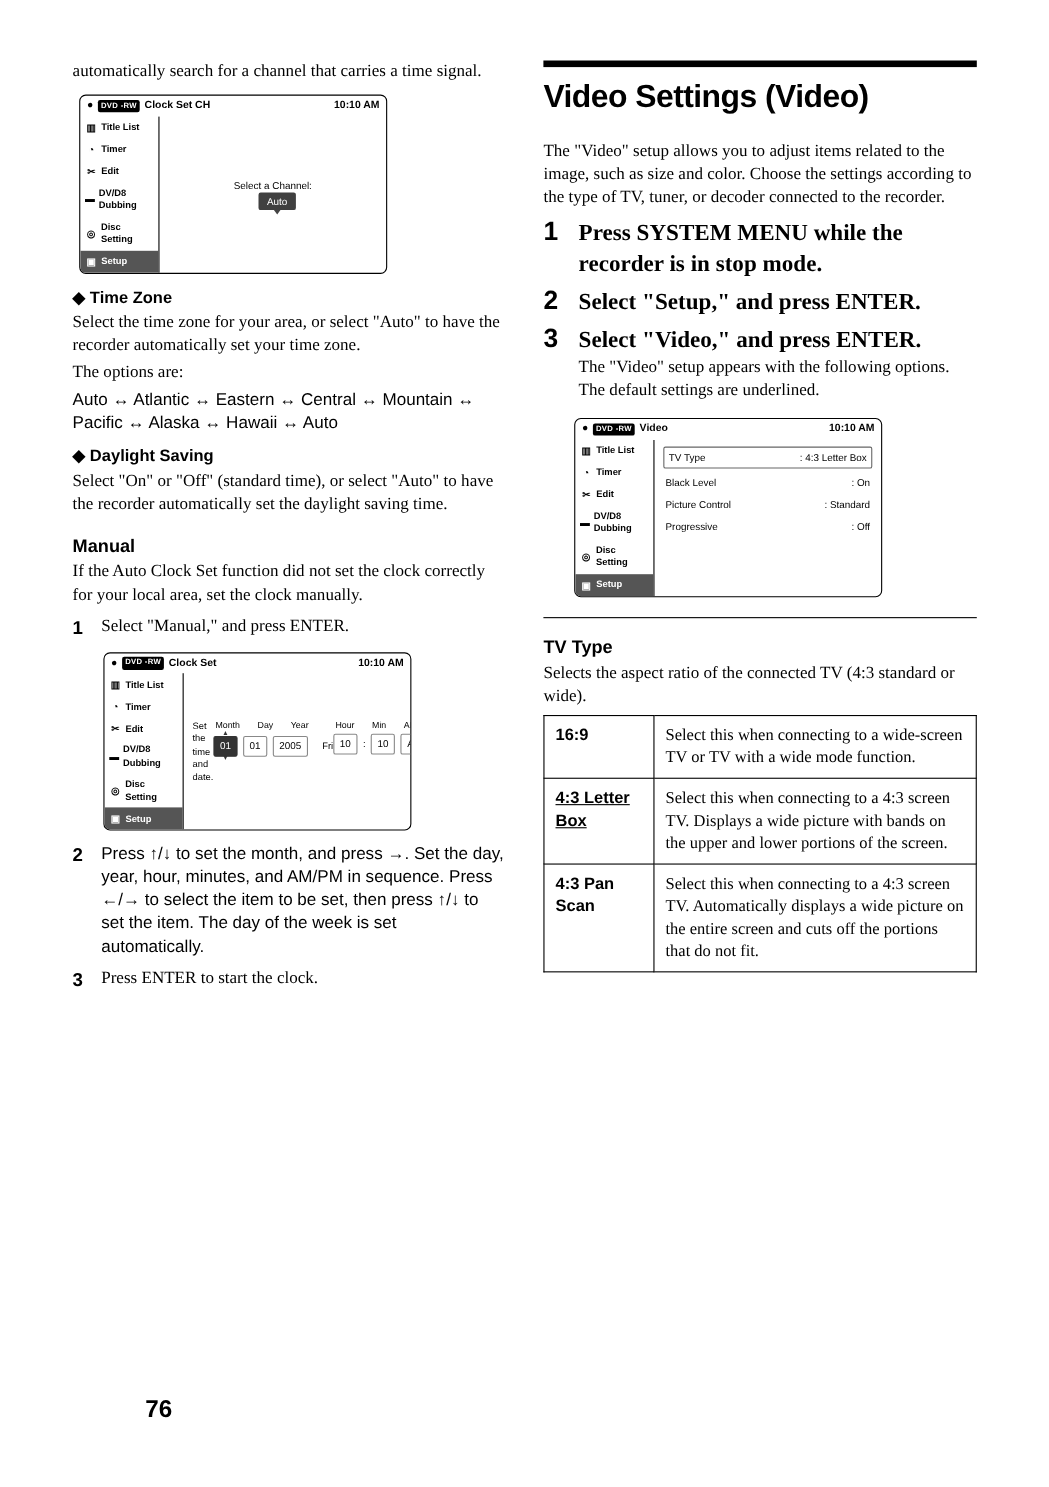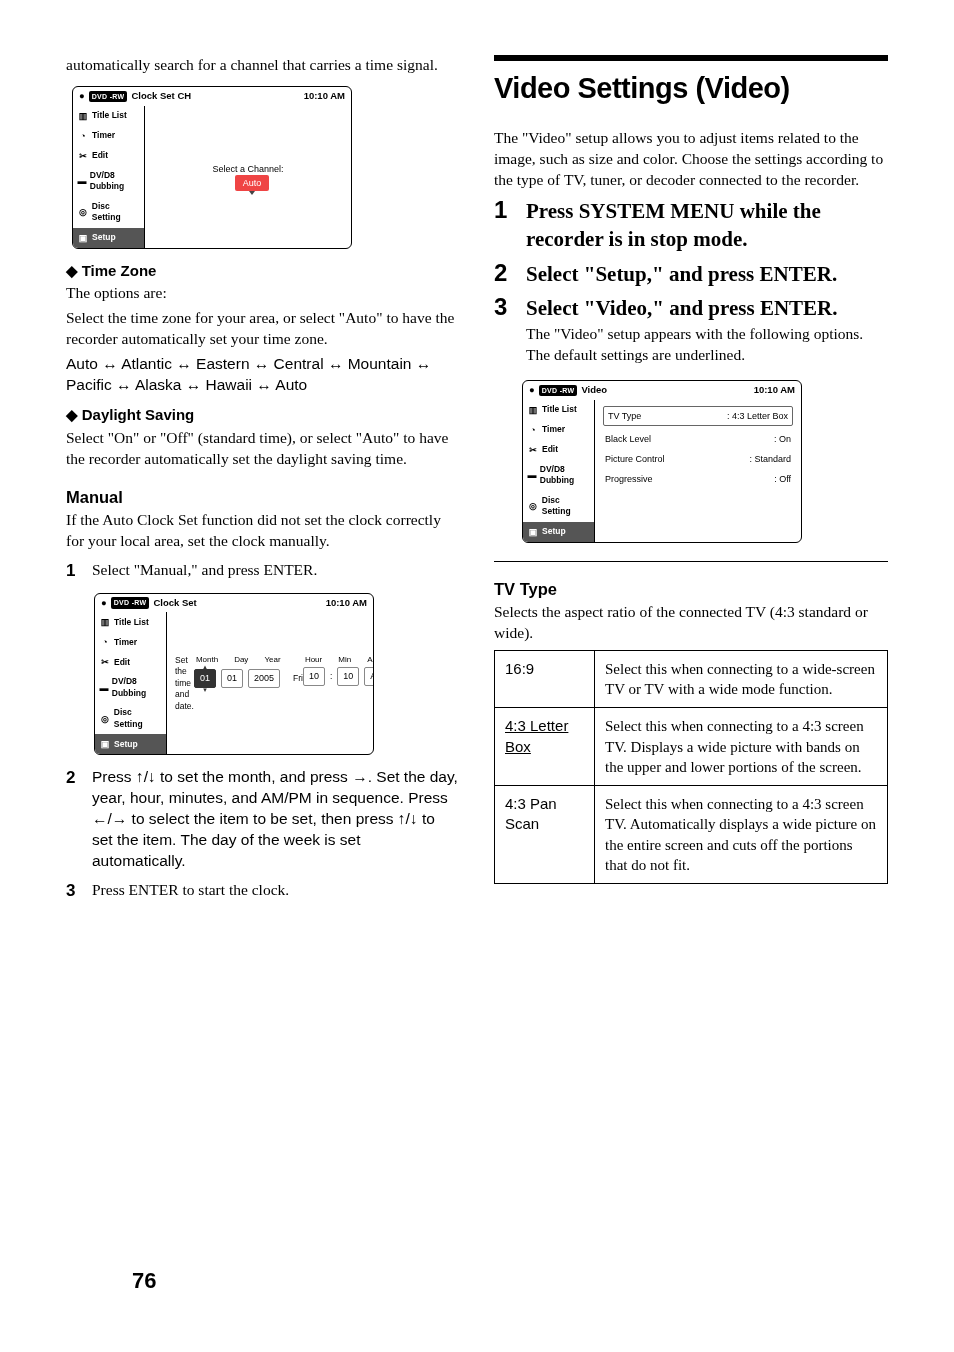--- a/index.html
+++ b/index.html
@@ -121,21 +121,21 @@
   .sidebar-item {
     display: flex; align-items: center; gap: 3px;
     padding: 4px 4px;
     font-size: 8.5px;
     font-weight: 600;
   }
   .sidebar-icon { width: 12px; height: 12px; display: inline-flex; align-items: center; justify-content: center; font-size: 9px; }
   .sidebar .setup { background: #555; color: #fff; }
   .panel-main { flex: 1; padding: 6px 8px; font-size: 9px; display: flex; flex-direction: column; justify-content: center; }
   .auto-pill {
-    background: #ef4444; color: #fff; padding: 2px 8px; border-radius: 2px; font-size: 9px; margin-left: 8px;
+    background: #404040; color: #fff; padding: 2px 8px; border-radius: 2px; font-size: 9px; margin-left: 8px;
     position: relative; display: inline-block;
   }
   .auto-pill::after {
     content: ""; position: absolute; bottom: -4px; left: 50%; transform: translateX(-50%);
     border-left: 3px solid transparent; border-right: 3px solid transparent; border-top: 4px solid #444;
   }
   .field-box { border: 1px solid #888; border-radius: 2px; padding: 2px 5px; font-size: 9px; display: inline-flex; align-items: center; justify-content: center; min-width: 22px; }
   .field-box.dark { background: #333; color: #fff; border-color: #333; position: relative; }
   .field-box.dark::before { content: "▴"; position: absolute; top: -8px; left: 50%; transform: translateX(-50%); font-size: 7px; color: #333; }
   .field-box.dark::after { content: "▾"; position: absolute; bottom: -8px; left: 50%; transform: translateX(-50%); font-size: 7px; color: #333; }
@@ -159,20 +159,21 @@
   }
   table.tvtype td {
     border: 1px solid #000;
     padding: 8px 10px;
     vertical-align: top;
   }
   table.tvtype td.label {
     font-family: Arial, Helvetica, sans-serif;
     width: 100px;
     white-space: normal;
+    font-weight: bold;
   }
   .u { text-decoration: underline; }
 
   
   .arr { font-family: Arial, sans-serif; }
 
   .hr-thin { border: 0; border-top: 1px solid #000; margin: 18px 0 0 0; }
 
   .page-num {
     position: absolute;
@@ -232,22 +233,22 @@
               </div>
         </div>
         <div class="panel-main clock-main-1">
           <span>Select a Channel:</span>
           <span class="auto-pill">Auto</span>
         </div>
       </div>
     </div>
 
     <div class="diamond-head">Time Zone</div>
+    <p class="body">Select the time zone for your area, or select "Auto" to have the recorder automatically set your time zone.</p>
     <p class="body">The options are:</p>
-    <p class="body">Select the time zone for your area, or select "Auto" to have the recorder automatically set your time zone.</p>
     <p class="body arr">Auto ↔ Atlantic ↔ Eastern ↔ Central ↔ Mountain ↔ Pacific ↔ Alaska ↔ Hawaii ↔ Auto</p>
 
     <div class="diamond-head">Daylight Saving</div>
     <p class="body">Select "On" or "Off" (standard time), or select "Auto" to have the recorder automatically set the daylight saving time.</p>
 
     <div class="manual-head">Manual</div>
     <p class="body">If the Auto Clock Set function did not set the clock correctly for your local area, set the clock manually.</p>
 
     <div class="small-step">
       <div class="small-step-num">1</div>

